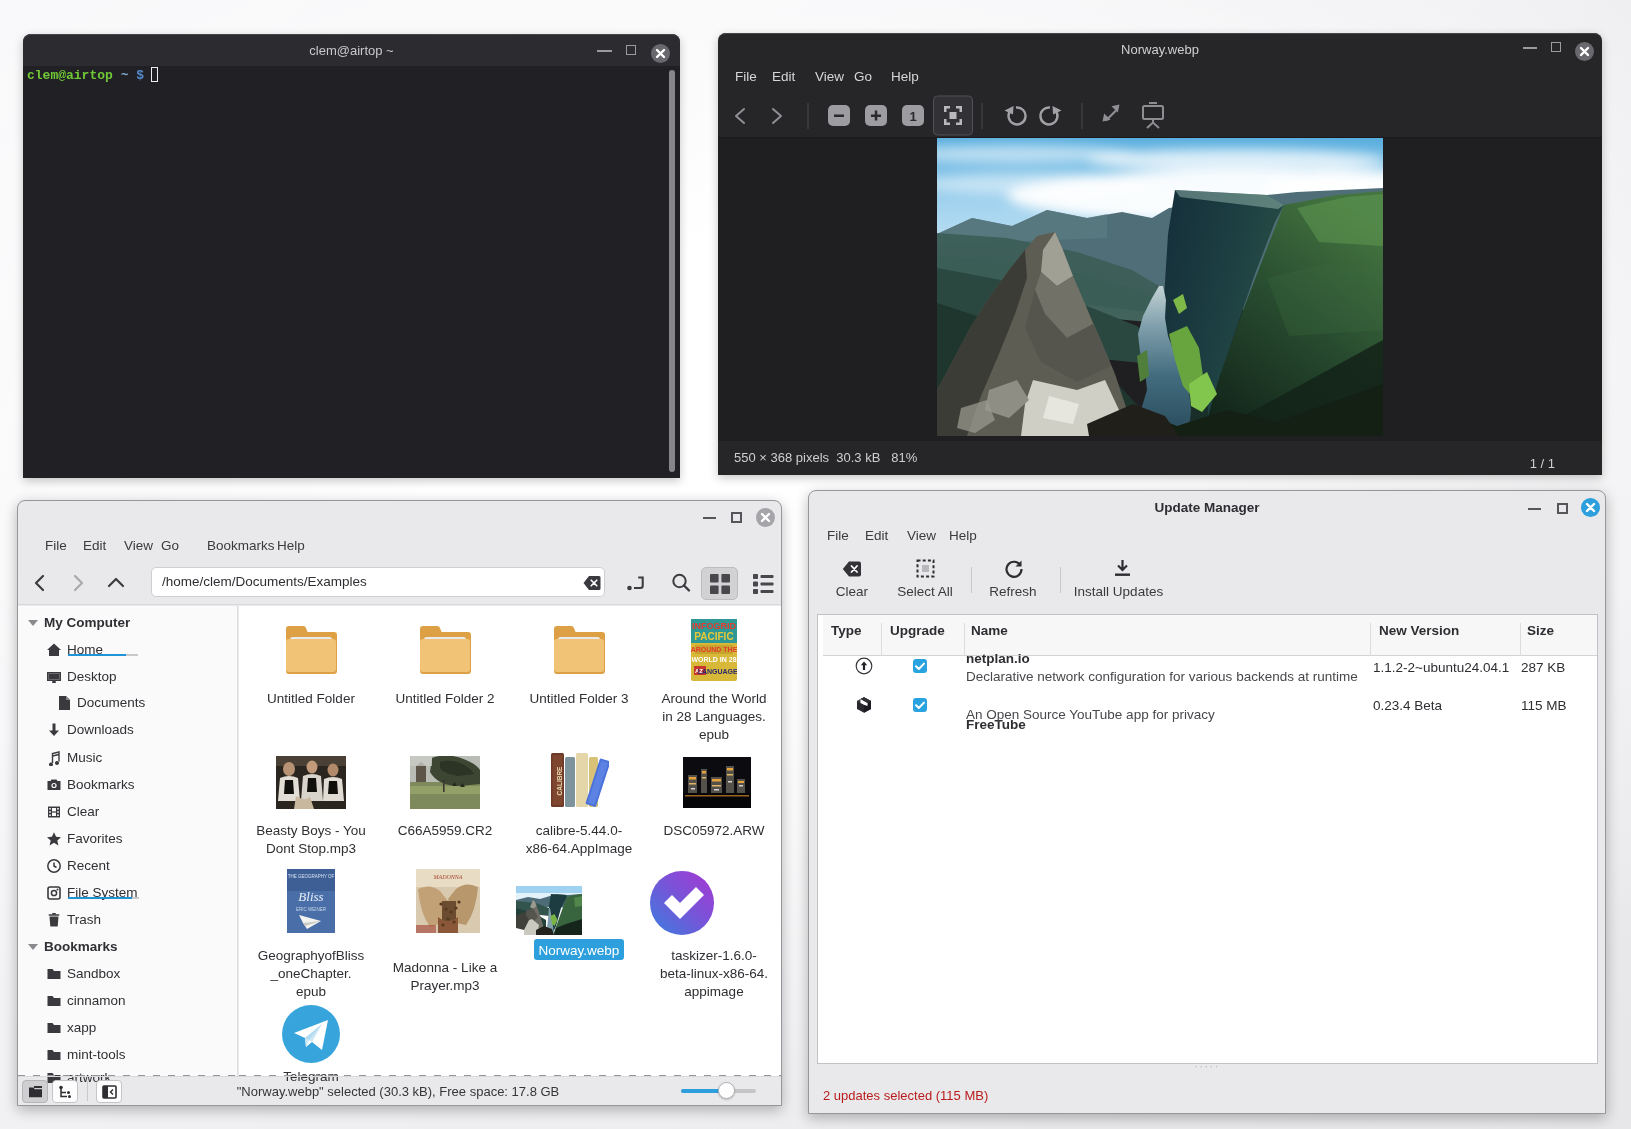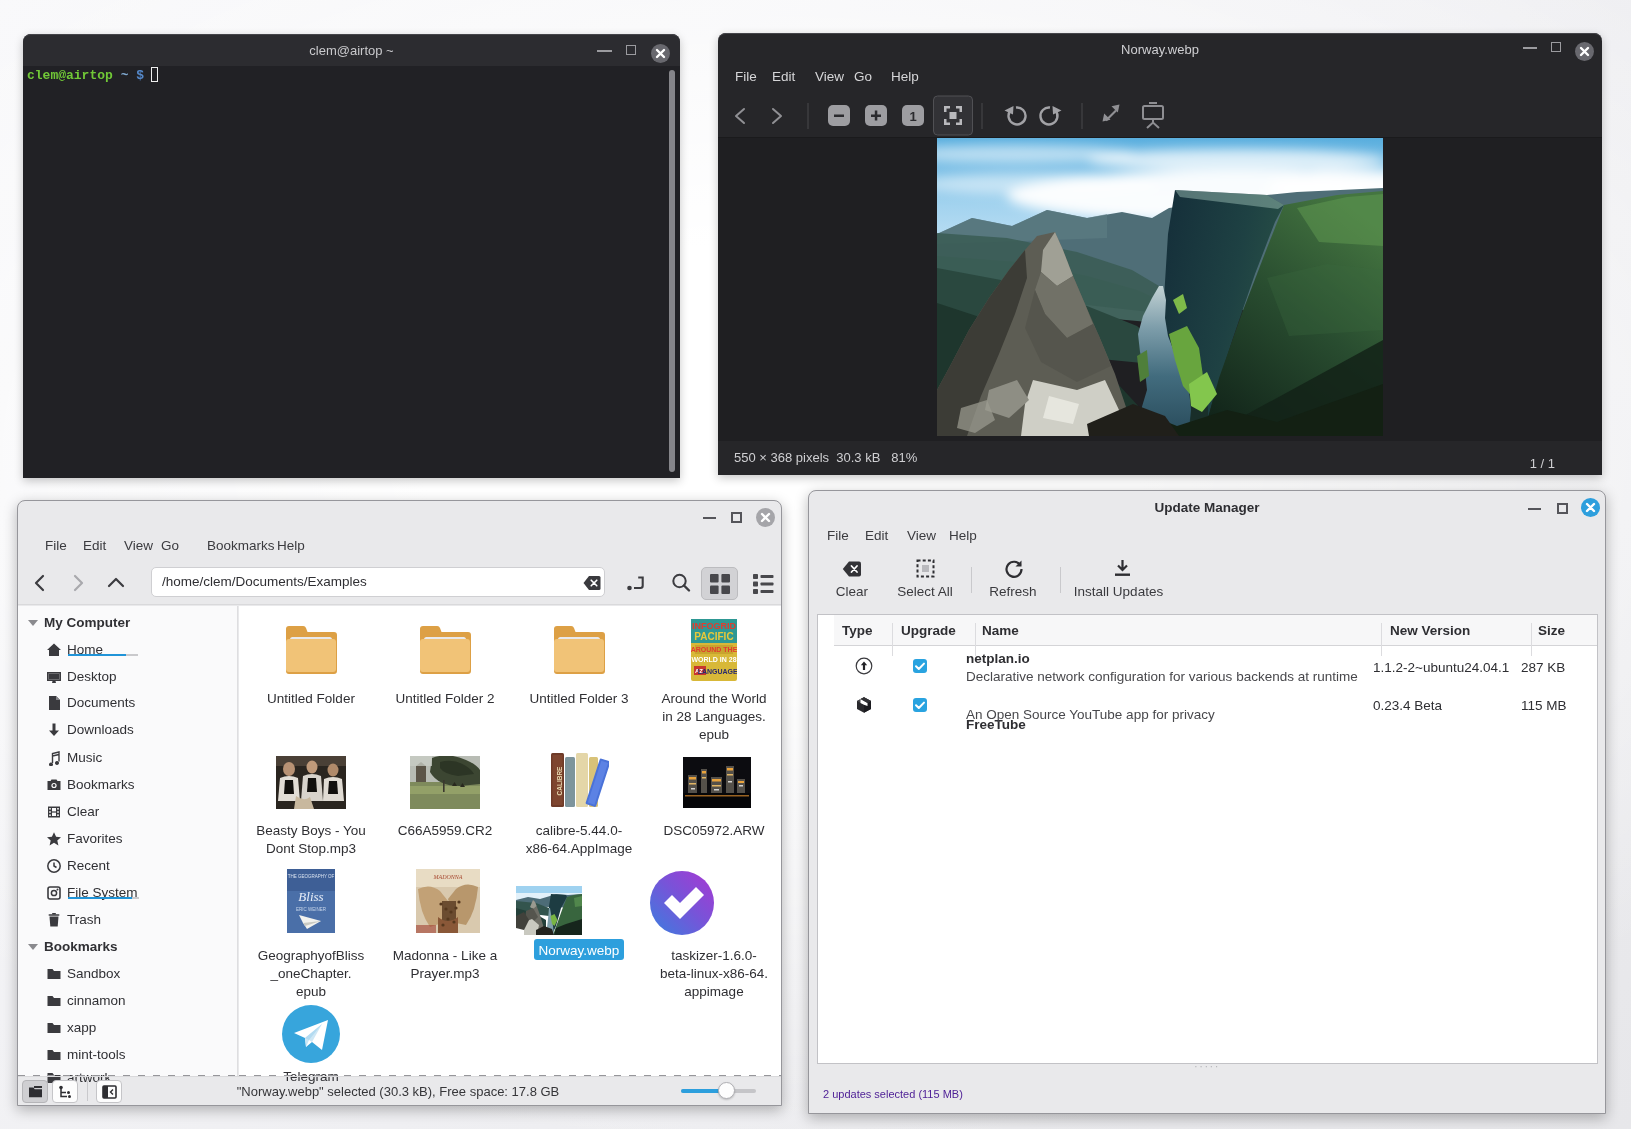--- a/index.html
+++ b/index.html
@@ -91,24 +91,24 @@
 .glabel { position:absolute; width:120px; text-align:center; font-size:13.5px; color:#2f2f33; line-height:18px; }
 
 
 #um { left:808px; top:490px; width:798px; height:624px; }
 #um .menu { height:26px; position:relative; color:#3b3b3f; font-size:13.5px; }
 #um .menu span { position:absolute; top:3px; }
 #um .toolbar { height:52px; position:relative; }
 .tbtn { position:absolute; text-align:center; color:#3a3a3e; font-size:13.5px; }
 .tsep { position:absolute; width:1px; background:#c9c9cc; top:16px; height:26px; }
 #um .tablewrap { position:absolute; left:8px; right:7px; top:123px; bottom:49px; background:#fff; border:1px solid #c2c2c6; }
-#um .thead { position:absolute; left:16px; right:0; top:0; height:31px; background:#f7f7f8; border-bottom:1px solid #d4d4d7; font-weight:bold; font-size:13.5px; color:#2e2e32; }
+#um .thead { position:absolute; left:5px; right:0; top:0; height:41px; background:#f7f7f8; border-bottom:1px solid #d4d4d7; font-weight:bold; font-size:13.5px; color:#2e2e32; }
 #um .thead div { position:absolute; top:8px; }
 #um .vline { position:absolute; top:0; height:33px; width:1px; background:#dcdcdf; }
-#um .statusbar { position:absolute; left:0; height:42px; right:0; bottom:0; font-size:11px; color:#4c1d95; }
+#um .statusbar { position:absolute; left:0; height:42px; right:0; bottom:0; font-size:13px; color:#b91c1c; }
 </style>
 </head>
 <body>
 
 <div class="win" id="term">
   <div class="tbar">
     <div class="title">clem@airtop ~</div>
     <div class="dk-min"></div>
     <div class="dk-max"></div>
     <div class="dk-close">
@@ -338,21 +338,21 @@
         <div style="position:absolute; left:50px; top:17px; width:58px; height:2px; background:#2094d8;"></div>
         <div style="position:absolute; left:108px; top:17px; width:12px; height:2px; background:#c9c9cc;"></div>
         </div>
       <div class="srow" style="top:58px;">
           <svg class="ic" viewBox="0 0 16 16">
             <path d="M1,3 h14 v9 h-5.5 l0.5,2 h-4 l0.5,-2 H1 Z M2.5,4.5 v6 h11 v-6 Z" fill="#3a3a3e" fill-rule="evenodd"></path>
             <rect x="2.5" y="4.5" width="11" height="6" fill="#3a3a3e"></rect>
           </svg>
           <span class="lbl">Desktop</span>
         </div>
-      <div class="srow" style="top:84px;">
+      <div class="srow" style="top:84px;margin-left:10px;">
           <svg class="ic" viewBox="0 0 16 16">
             <path d="M3,1 h7 l4,4 v10 H3 Z" fill="#3a3a3e"></path>
             <path d="M10,1 l4,4 h-4 Z" fill="#85858a"></path>
           </svg>
           <span class="lbl">Documents</span>
         </div>
       <div class="srow" style="top:111px;">
           <svg class="ic" viewBox="0 0 16 16">
             <path d="M6.5,1.5 h3 v7 h3.5 L8,14 3,8.5 h3.5 Z" fill="#3a3a3e"></path>
           </svg>
@@ -620,21 +620,21 @@
             <linearGradient id="tk" x1="0" y1="1" x2="1" y2="0">
               <stop offset="0" stop-color="#3a7edf"></stop>
               <stop offset="0.55" stop-color="#7a52d8"></stop>
               <stop offset="1" stop-color="#a838d2"></stop>
             </linearGradient>
           </defs>
         <circle cx="32" cy="32" r="32" fill="url(#tk)"></circle>
         <path d="M14,32 L22,24 L30,32 L46,16 L54,24 L30,48 Z" fill="#fff"></path>
       </svg>
       <div class="glabel" style="left:12px; top:341px;">GeographyofBliss<br>_oneChapter.<br>epub</div>
-      <div class="glabel" style="left:146px; top:341px;">Madonna - Like a<br>Prayer.mp3</div>
+      <div class="glabel" style="left:146px; top:353px;">Madonna - Like a<br>Prayer.mp3</div>
       <div class="abs" style="left:295px; top:333px; width:90px; height:21px; background:#2d9fdd; border-radius:3px;"></div>
       <div class="glabel" style="left:280px; top:336px; color:#fff;">Norway.webp</div>
       <div class="glabel" style="left:415px; top:341px;">taskizer-1.6.0-<br>beta-linux-x86-64.<br>appimage</div>
 
       <svg class="abs" style="left:43px; top:399px;" width="58" height="58" viewBox="0 0 58 58">
         <circle cx="29" cy="29" r="29" fill="#37a5dc"></circle>
         <path d="M12,28 L46,15 L40,45 L30,37 L24,42 L23,33 Z" fill="#fff"></path>
         <path d="M23,33 L40,19 L27,35 L24,42 Z" fill="#c8e6f6"></path>
         <path d="M23,33 L40,19 L30,37 L27,35 Z" fill="#9ecfeb" opacity="0.5"></path>
       </svg>

